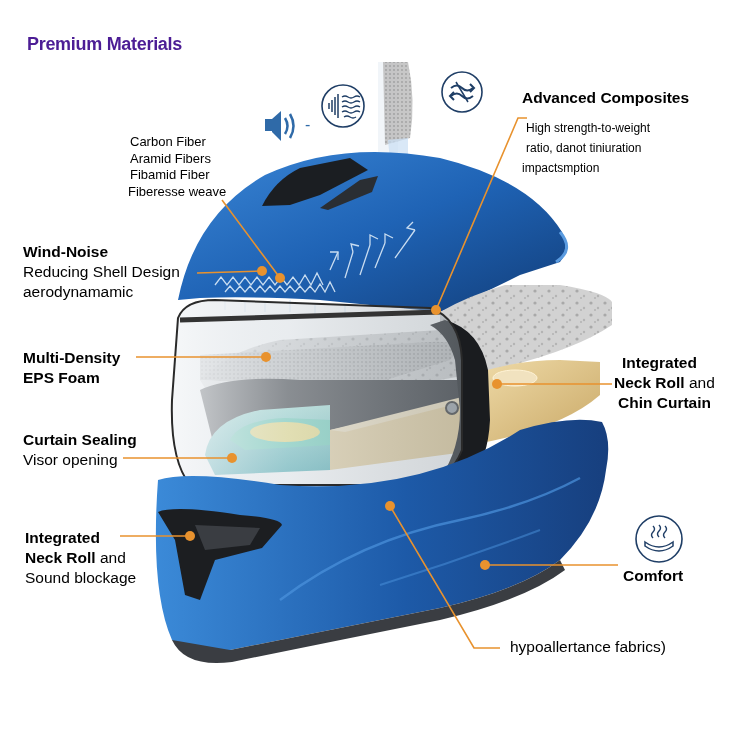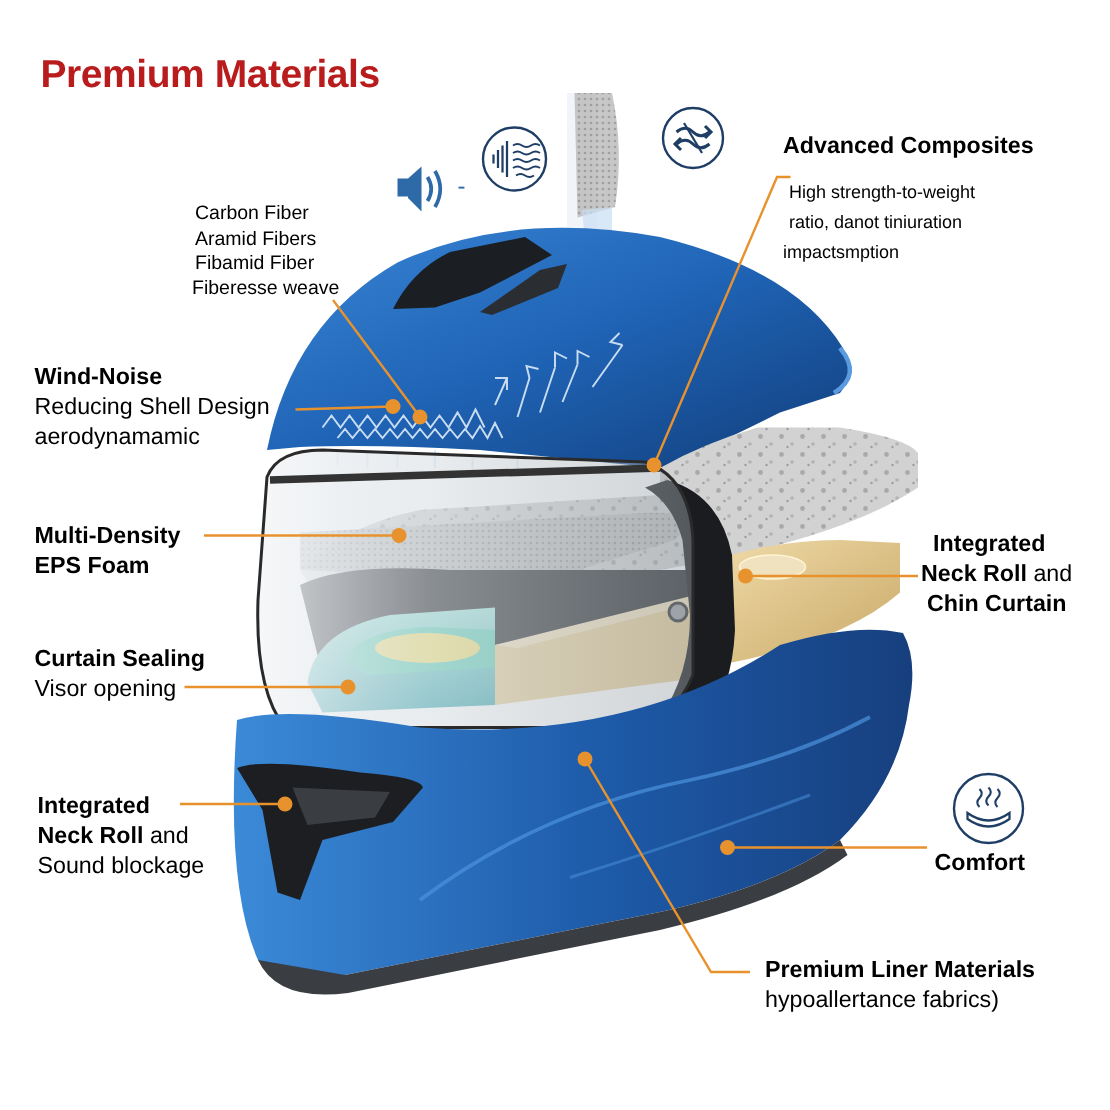--- a/index.html
+++ b/index.html
@@ -1,18 +1,18 @@
 <!DOCTYPE html>
 <html><head>
 <meta charset="utf-8">
 <style>
   html, body { margin:0; padding:0; }
   body { width:740px; height:740px; background:#ffffff; position:relative; overflow:hidden;
          font-family:"Liberation Sans", "DejaVu Sans", sans-serif; color:#111; }
-  .title { position:absolute; left:27px; top:34px; font-size:26px; font-weight:bold; letter-spacing:-0.3px; color:#b91c1c; }
+  .title { position:absolute; left:27px; top:34px; font-size:18px; font-weight:bold; letter-spacing:-0.3px; color:#4c1d95; }
   .label { position:absolute; font-size:15.5px; line-height:20px; color:#000000; }
   .label b { font-weight:bold; }
   .small { font-size:13px; line-height:16.5px; }
   svg.art { position:absolute; left:0; top:0; }
   .icon { position:absolute; }
 </style>
 </head>
 <body>
 
 <div class="title">Premium Materials</div>
@@ -202,15 +202,14 @@
   <div style="margin-left:8px"><b>Integrated</b></div>
   <div><b style="font-weight:bold">Neck Roll</b><span> and</span></div>
   <div style="margin-left:4px"><b>Chin Curtain</b></div>
 </div>
 
 <div class="label" style="left:623px;top:566px">
   <b>Comfort</b>
 </div>
 
 <div class="label" style="left:510px;top:637px">
-  <div><b>Premium Liner Materials</b></div>
   <div>hypoallertance fabrics)</div>
 </div>
 
 </body></html>

